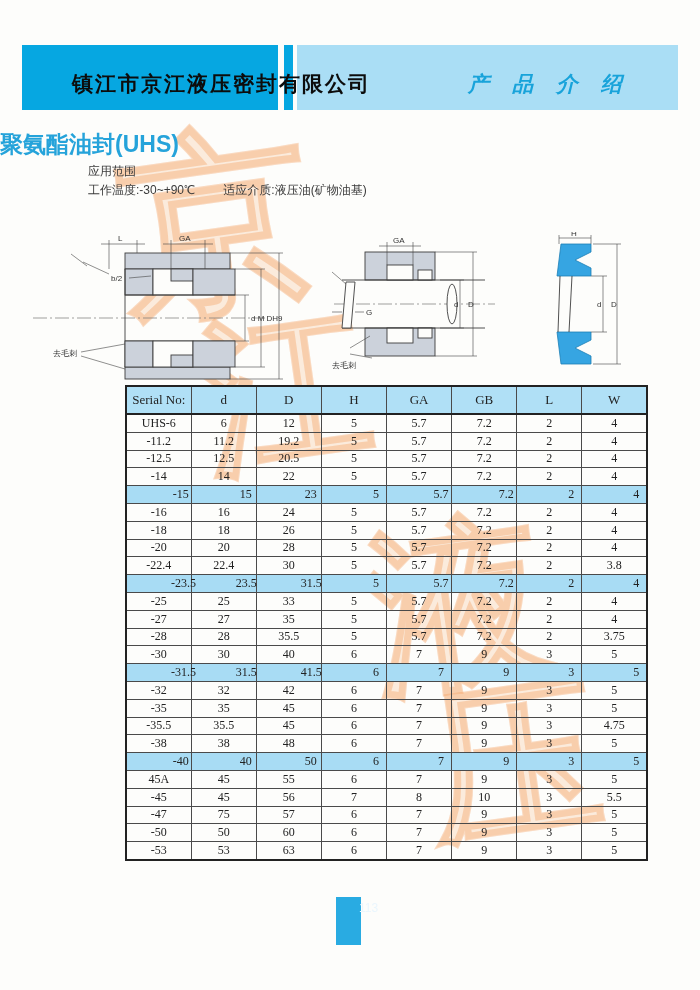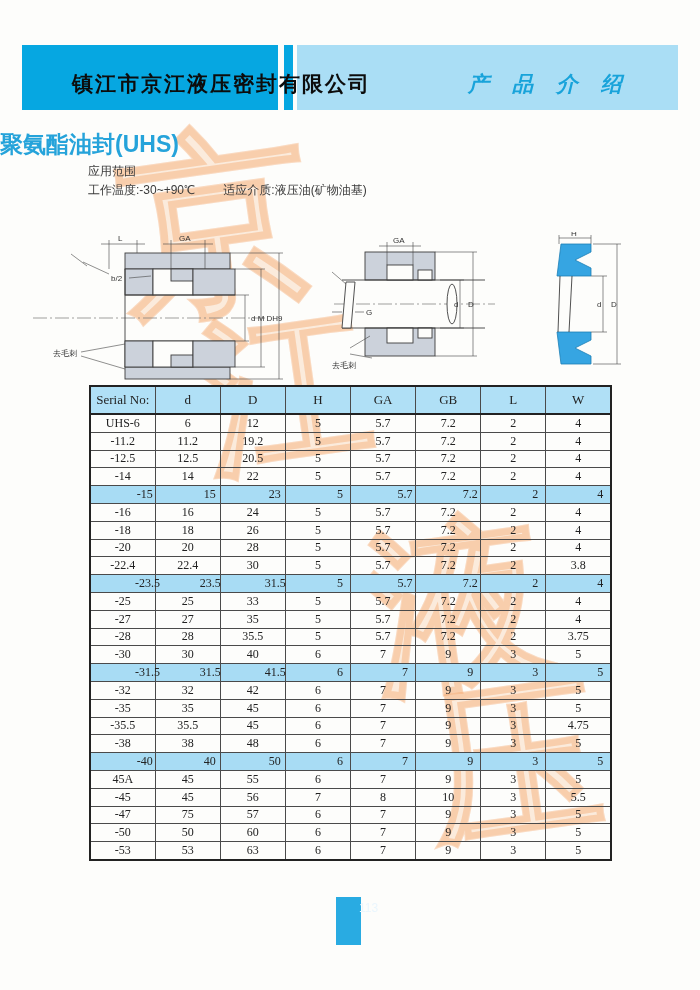--- a/index.html
+++ b/index.html
@@ -38,21 +38,21 @@
   .white{fill:#fdfdfb;stroke:#3d3d3d;stroke-width:0.9;}
   .oline{stroke:#3d3d3d;stroke-width:0.9;fill:none;}
   .dim{stroke:#444;stroke-width:0.6;fill:none;}
   .cl{stroke:#777;stroke-width:0.7;stroke-dasharray:14 3 2 3;fill:none;}
   .seal{fill:#36a5e2;stroke:#1d7fb5;stroke-width:0.8;}
   
   #size-table{position:absolute;left:89px;top:385px;z-index:2;width:523px;
       border-collapse:collapse;table-layout:fixed;background:transparent;}
   #size-table th,#size-table td{border:1px solid #4a4a4a;text-align:center;padding:0;
       font-family:"Liberation Serif",serif;color:#222;}
-  #size-table{border:2px solid #222;}
+  #size-table{border:2px solid #222;margin-left:36px;}
   #size-table th{height:26px;font-size:13px;font-weight:normal;background:#b0e0f6;
       border-bottom:2px solid #222;}
   #size-table td{height:16.8px;font-size:12px;background:transparent;}
   #size-table tr.hl td{background:#a8dcf4;padding-left:44px;}
   
   #page-badge{position:absolute;left:336px;top:897px;z-index:2;width:25px;height:48px;
       background:#29abe2;}
   #page-badge span{display:block;margin-top:4px;text-align:center;color:#eaf6fd;
       font-family:"Liberation Sans",sans-serif;font-size:12px;padding-left:23px;}
 </style>

